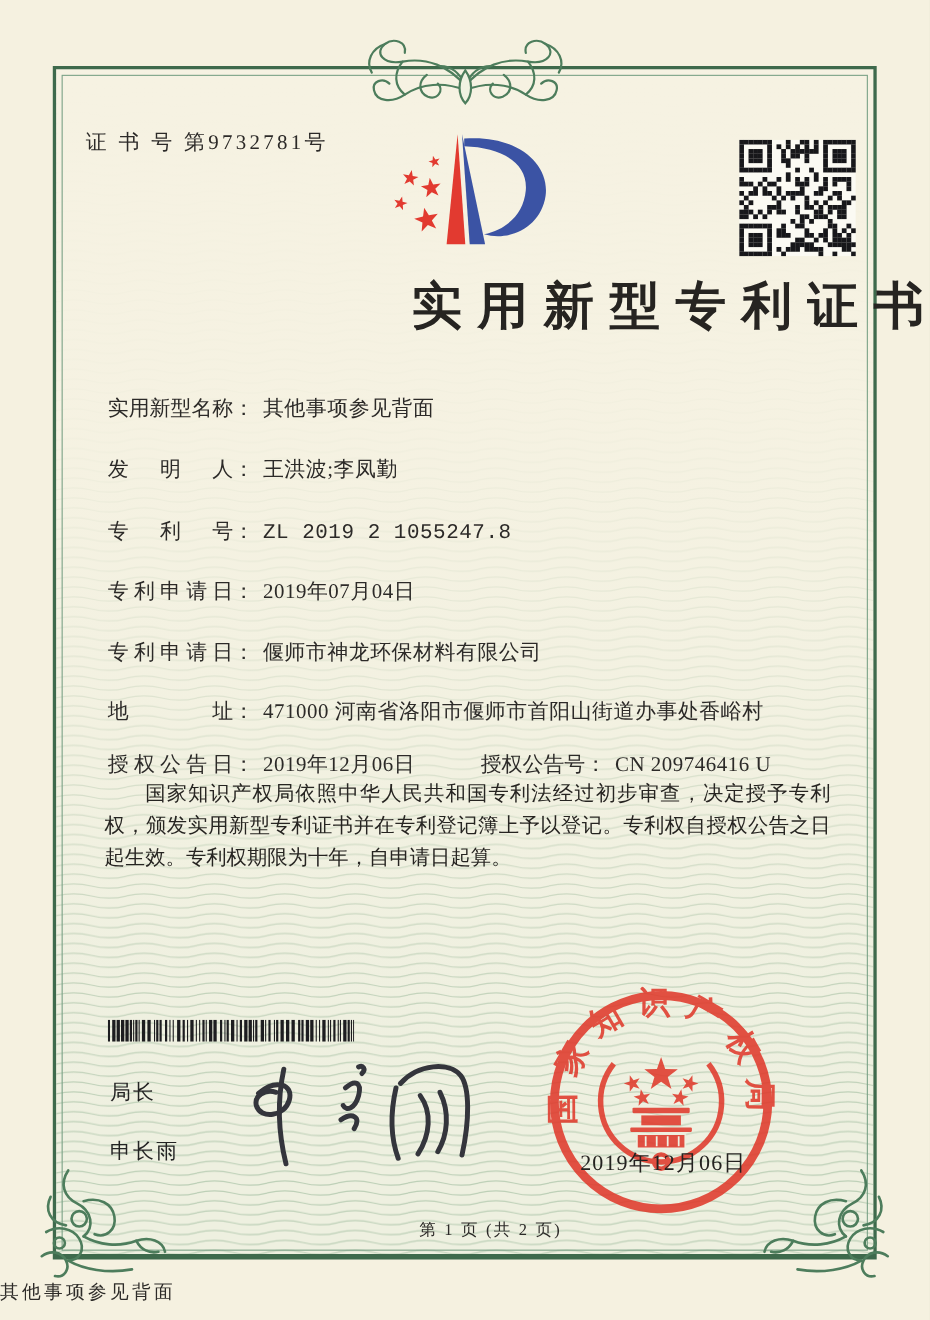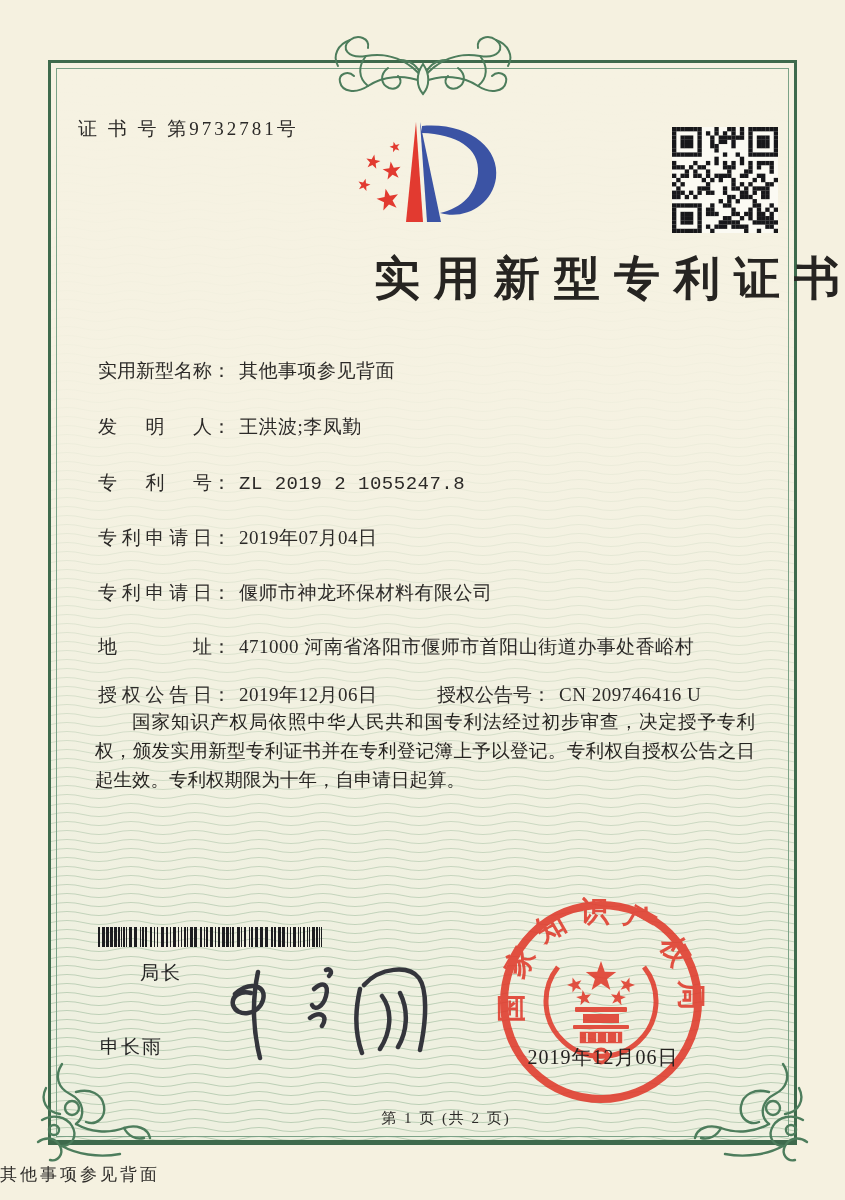--- a/index.html
+++ b/index.html
@@ -34,21 +34,21 @@
   .field-value{display:inline-block;margin-left:6px;letter-spacing:.5px;}
   .grant-pair2{position:absolute;left:339px;top:0;}
   .grant-pair2 .field-label{width:95px;}
 
   .body-text{position:absolute;left:95px;top:708px;width:660px;font-size:18.5px;
     line-height:29px;color:#262421;text-align:justify;}
   .body-text p{margin:0;text-indent:2em;}
 
   .director{position:absolute;left:100px;font-family:"Liberation Sans","DejaVu Sans",sans-serif;
     font-size:19px;color:#232323;letter-spacing:2px;}
-  .director-title{top:960px;margin-left:40px;}
+  .director-title{top:980px;}
   .director-name{top:1034px;}
 
   .seal-date{position:absolute;left:498px;top:1044px;width:210px;text-align:center;
     font-size:20px;color:#242220;letter-spacing:1px;}
   .page-info{position:absolute;left:48px;top:1109px;width:796px;text-align:center;
     font-size:15px;color:#2c2a28;letter-spacing:2px;}
   .back-note{position:absolute;left:0;top:1163px;width:845px;text-align:left;
     font-size:17px;color:#2e2c29;letter-spacing:3px;}
 
   svg{display:block;}

